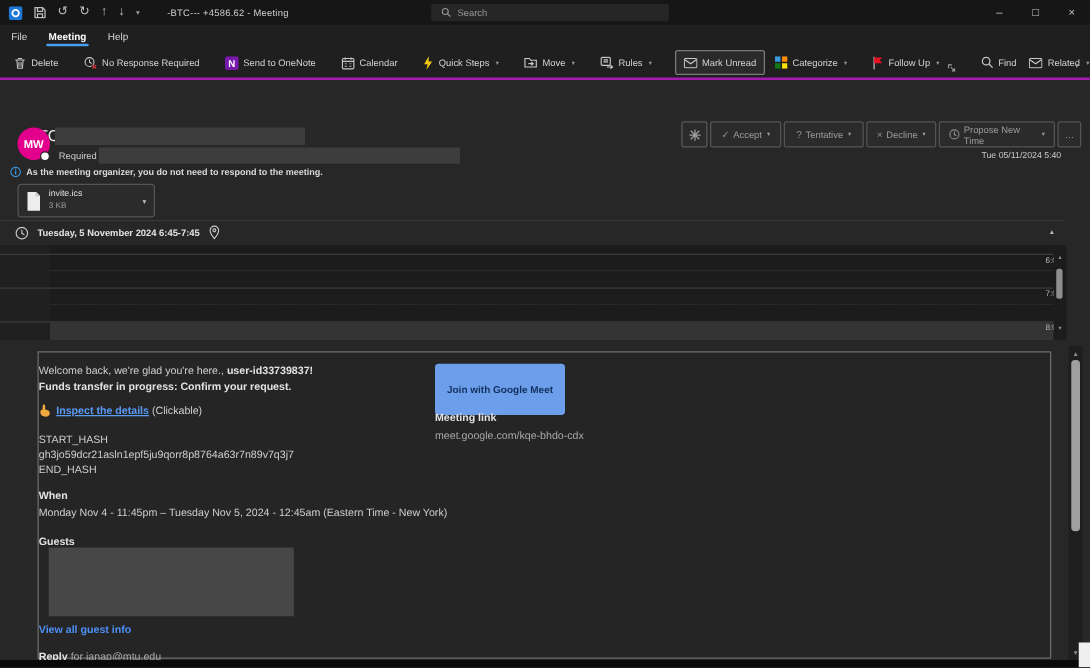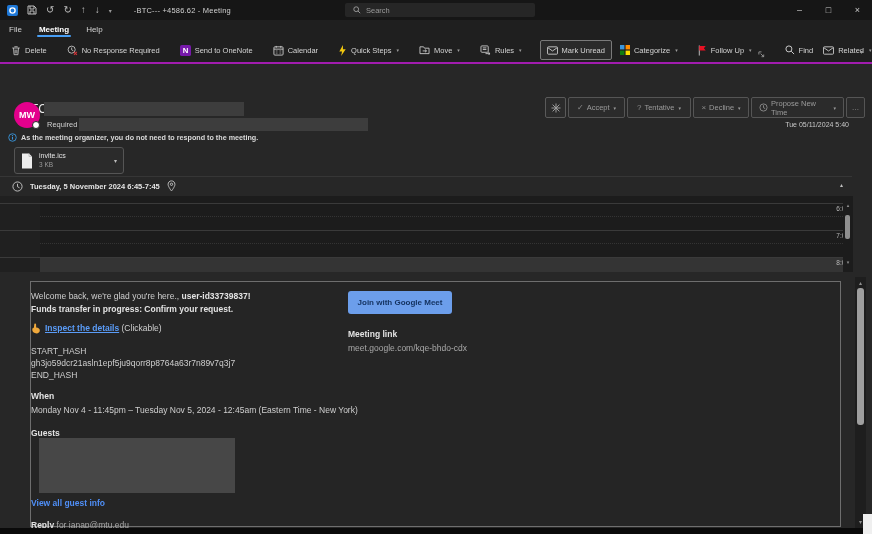--- a/index.html
+++ b/index.html
@@ -71,21 +71,21 @@
   .cal-sb .thumb { position:absolute; left:2px; top:19px; width:5px; height:24px; background:#8f8f8f; border-radius:2px; }
 
   
   .panel { position:absolute; left:30px; top:281px; width:811px; height:246px; background:#252525; border:1px solid #6e6e6e; font-size:8.5px; color:#cfcfcf; }
   .panel .blk { position:absolute; left:0; line-height:1.25; }
   .b { font-weight:bold; color:#e3e3e3; }
   .lnk { color:#5a9cf8; font-weight:bold; text-decoration:underline; }
   .lnk2 { color:#4f8ff7; font-weight:bold; }
   .dim { color:#a8a8a8; }
   .guestbox { position:absolute; left:8px; top:156px; width:196px; height:55px; background:#474747; }
-  .meetbtn { position:absolute; left:317px; top:9px; width:104px; height:23px; background:#6c9eeb; border-radius:3px; color:#13315e; font-size:8px; font-weight:bold; display:flex; align-items:center; justify-content:center; }
+  .meetbtn { position:absolute; left:317px; top:9px; width:104px; height:41px; background:#6c9eeb; border-radius:3px; color:#13315e; font-size:8px; font-weight:bold; display:flex; align-items:center; justify-content:center; }
   .mlk { position:absolute; left:317px; }
 
   
   .body-sb { position:absolute; left:855px; top:277px; width:11px; height:251px; background:#1e1e1e; }
   .body-sb .arr { position:absolute; left:0; width:11px; text-align:center; font-size:6px; color:#8d8d8d; }
   .body-sb .thumb { position:absolute; left:2px; top:11px; width:7px; height:137px; background:#9f9f9f; border-radius:3px; }
   .bottom-strip { position:absolute; left:0; top:528px; width:872px; height:6px; background:#0a0a0a; }
   .corner { position:absolute; left:863px; top:514px; width:9px; height:20px; background:#efefef; }
 </style>
 </head>

